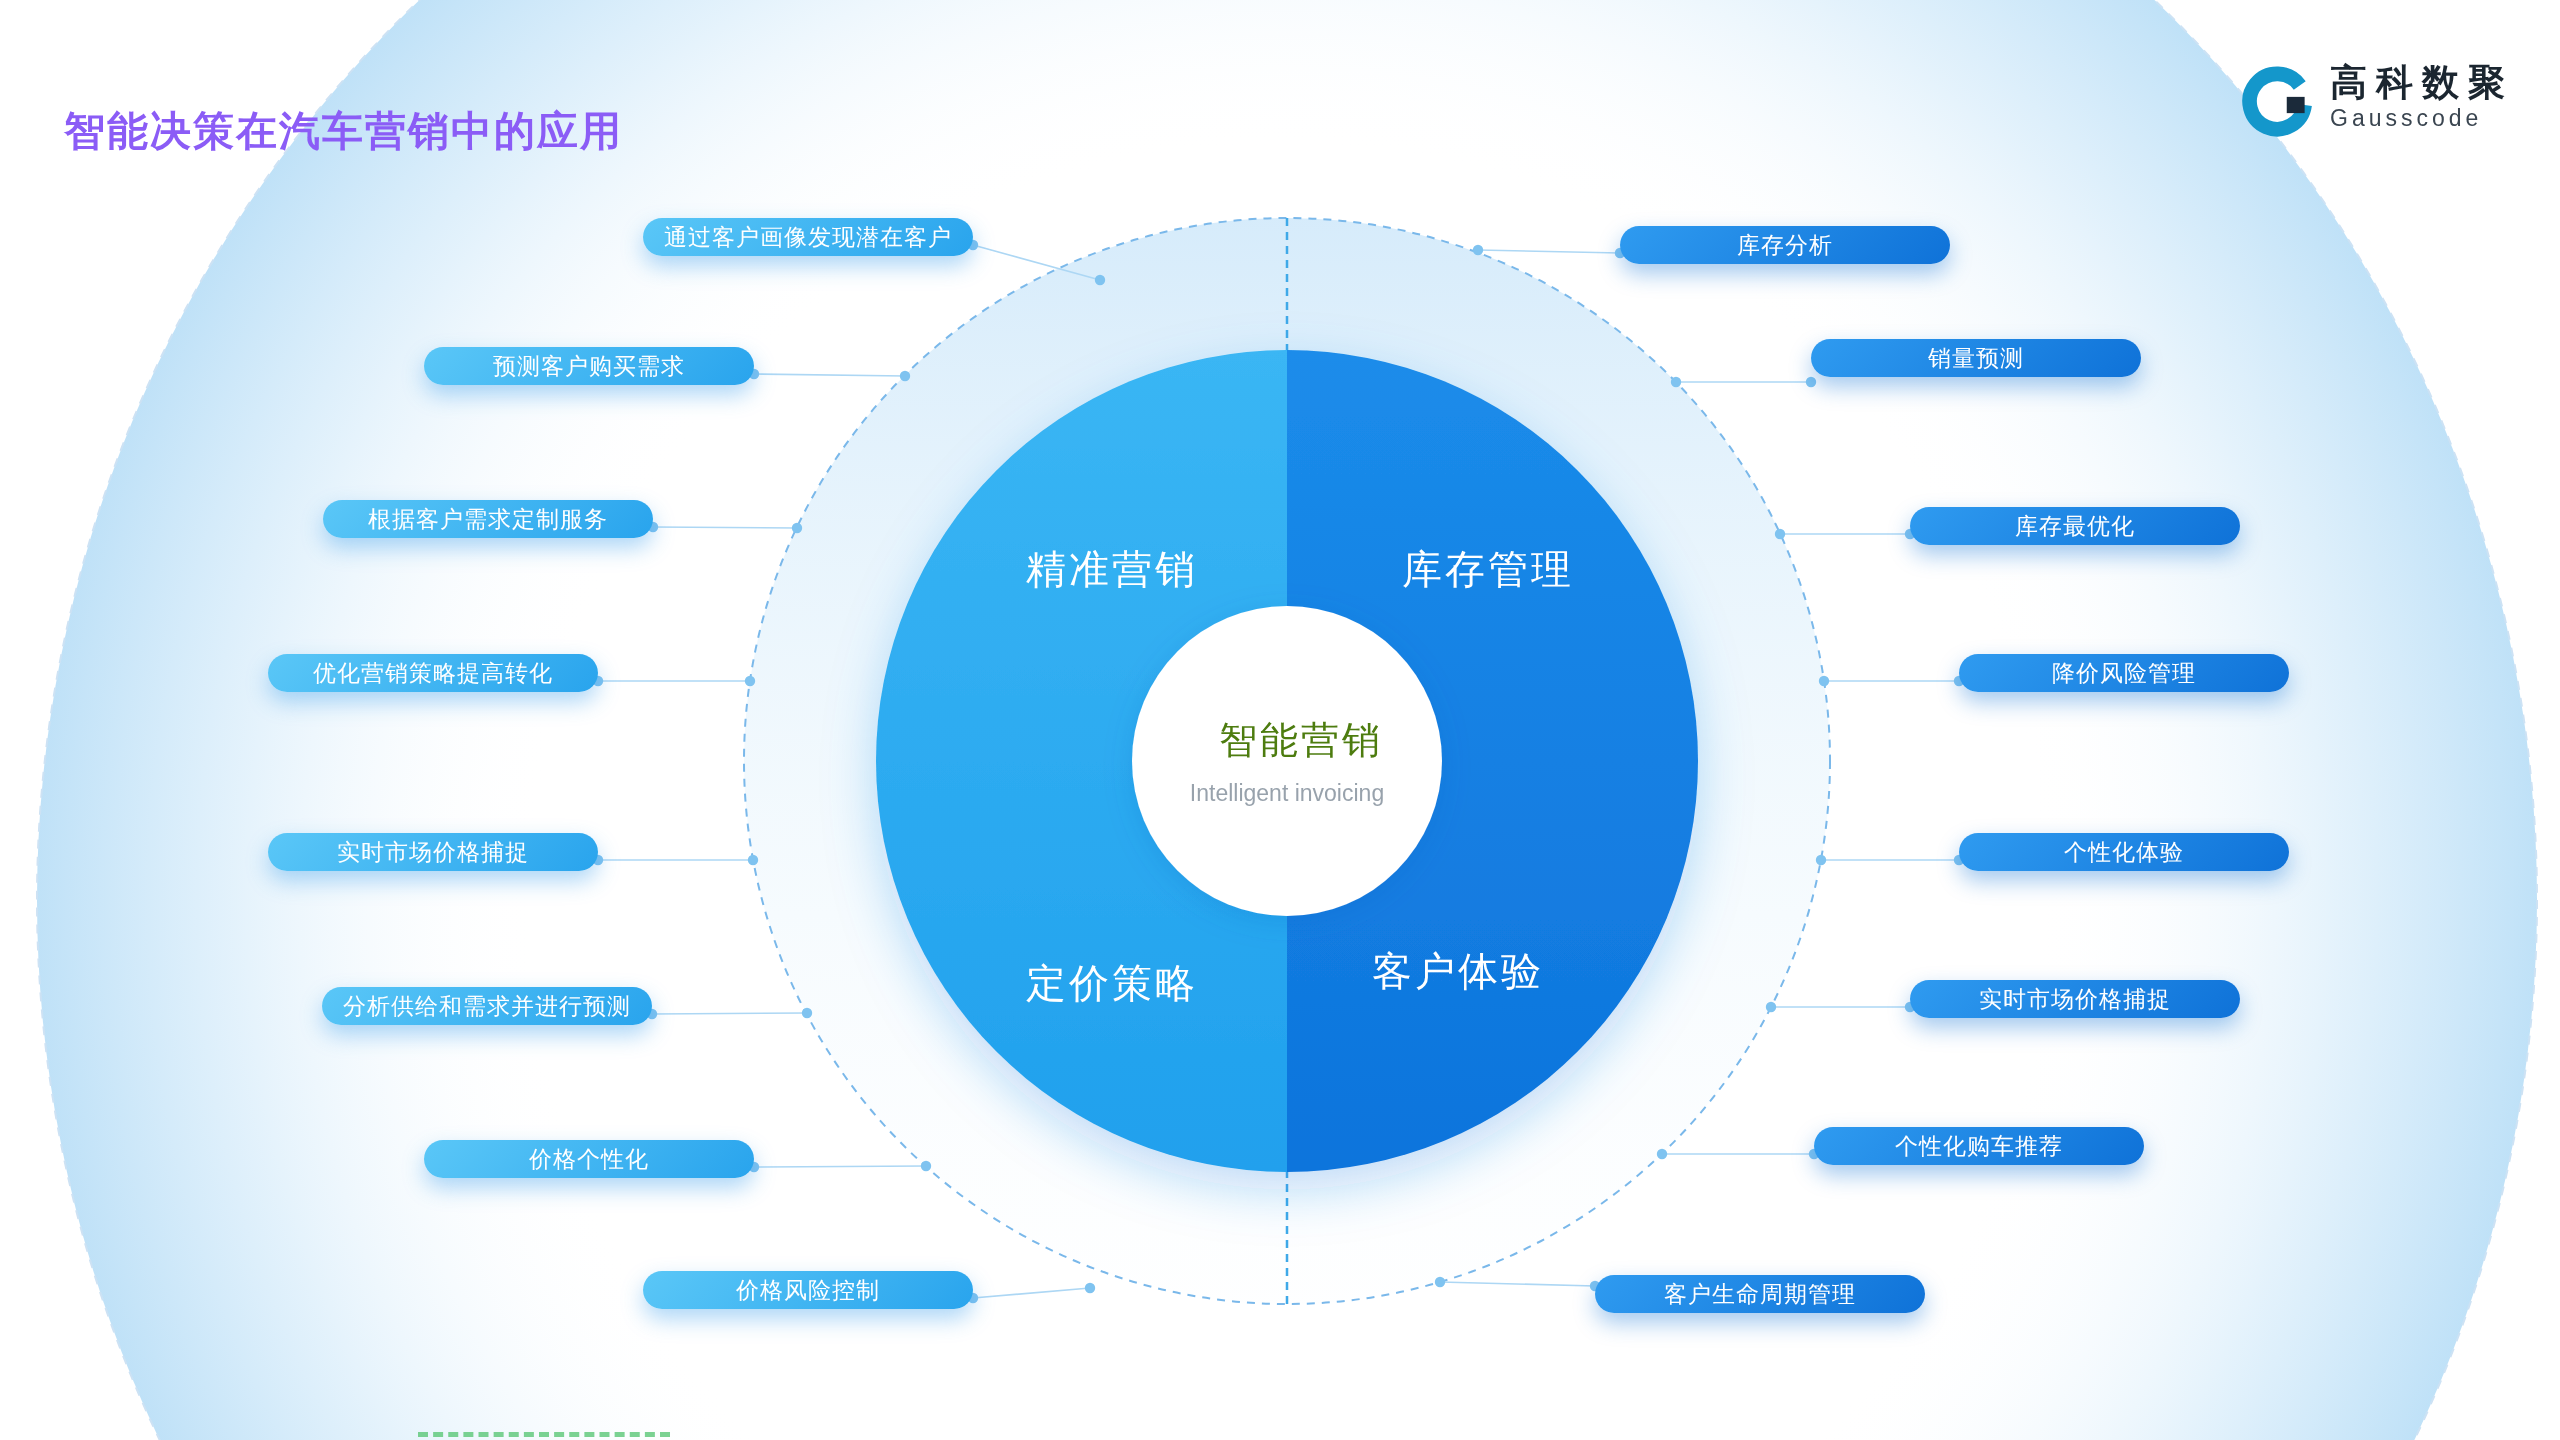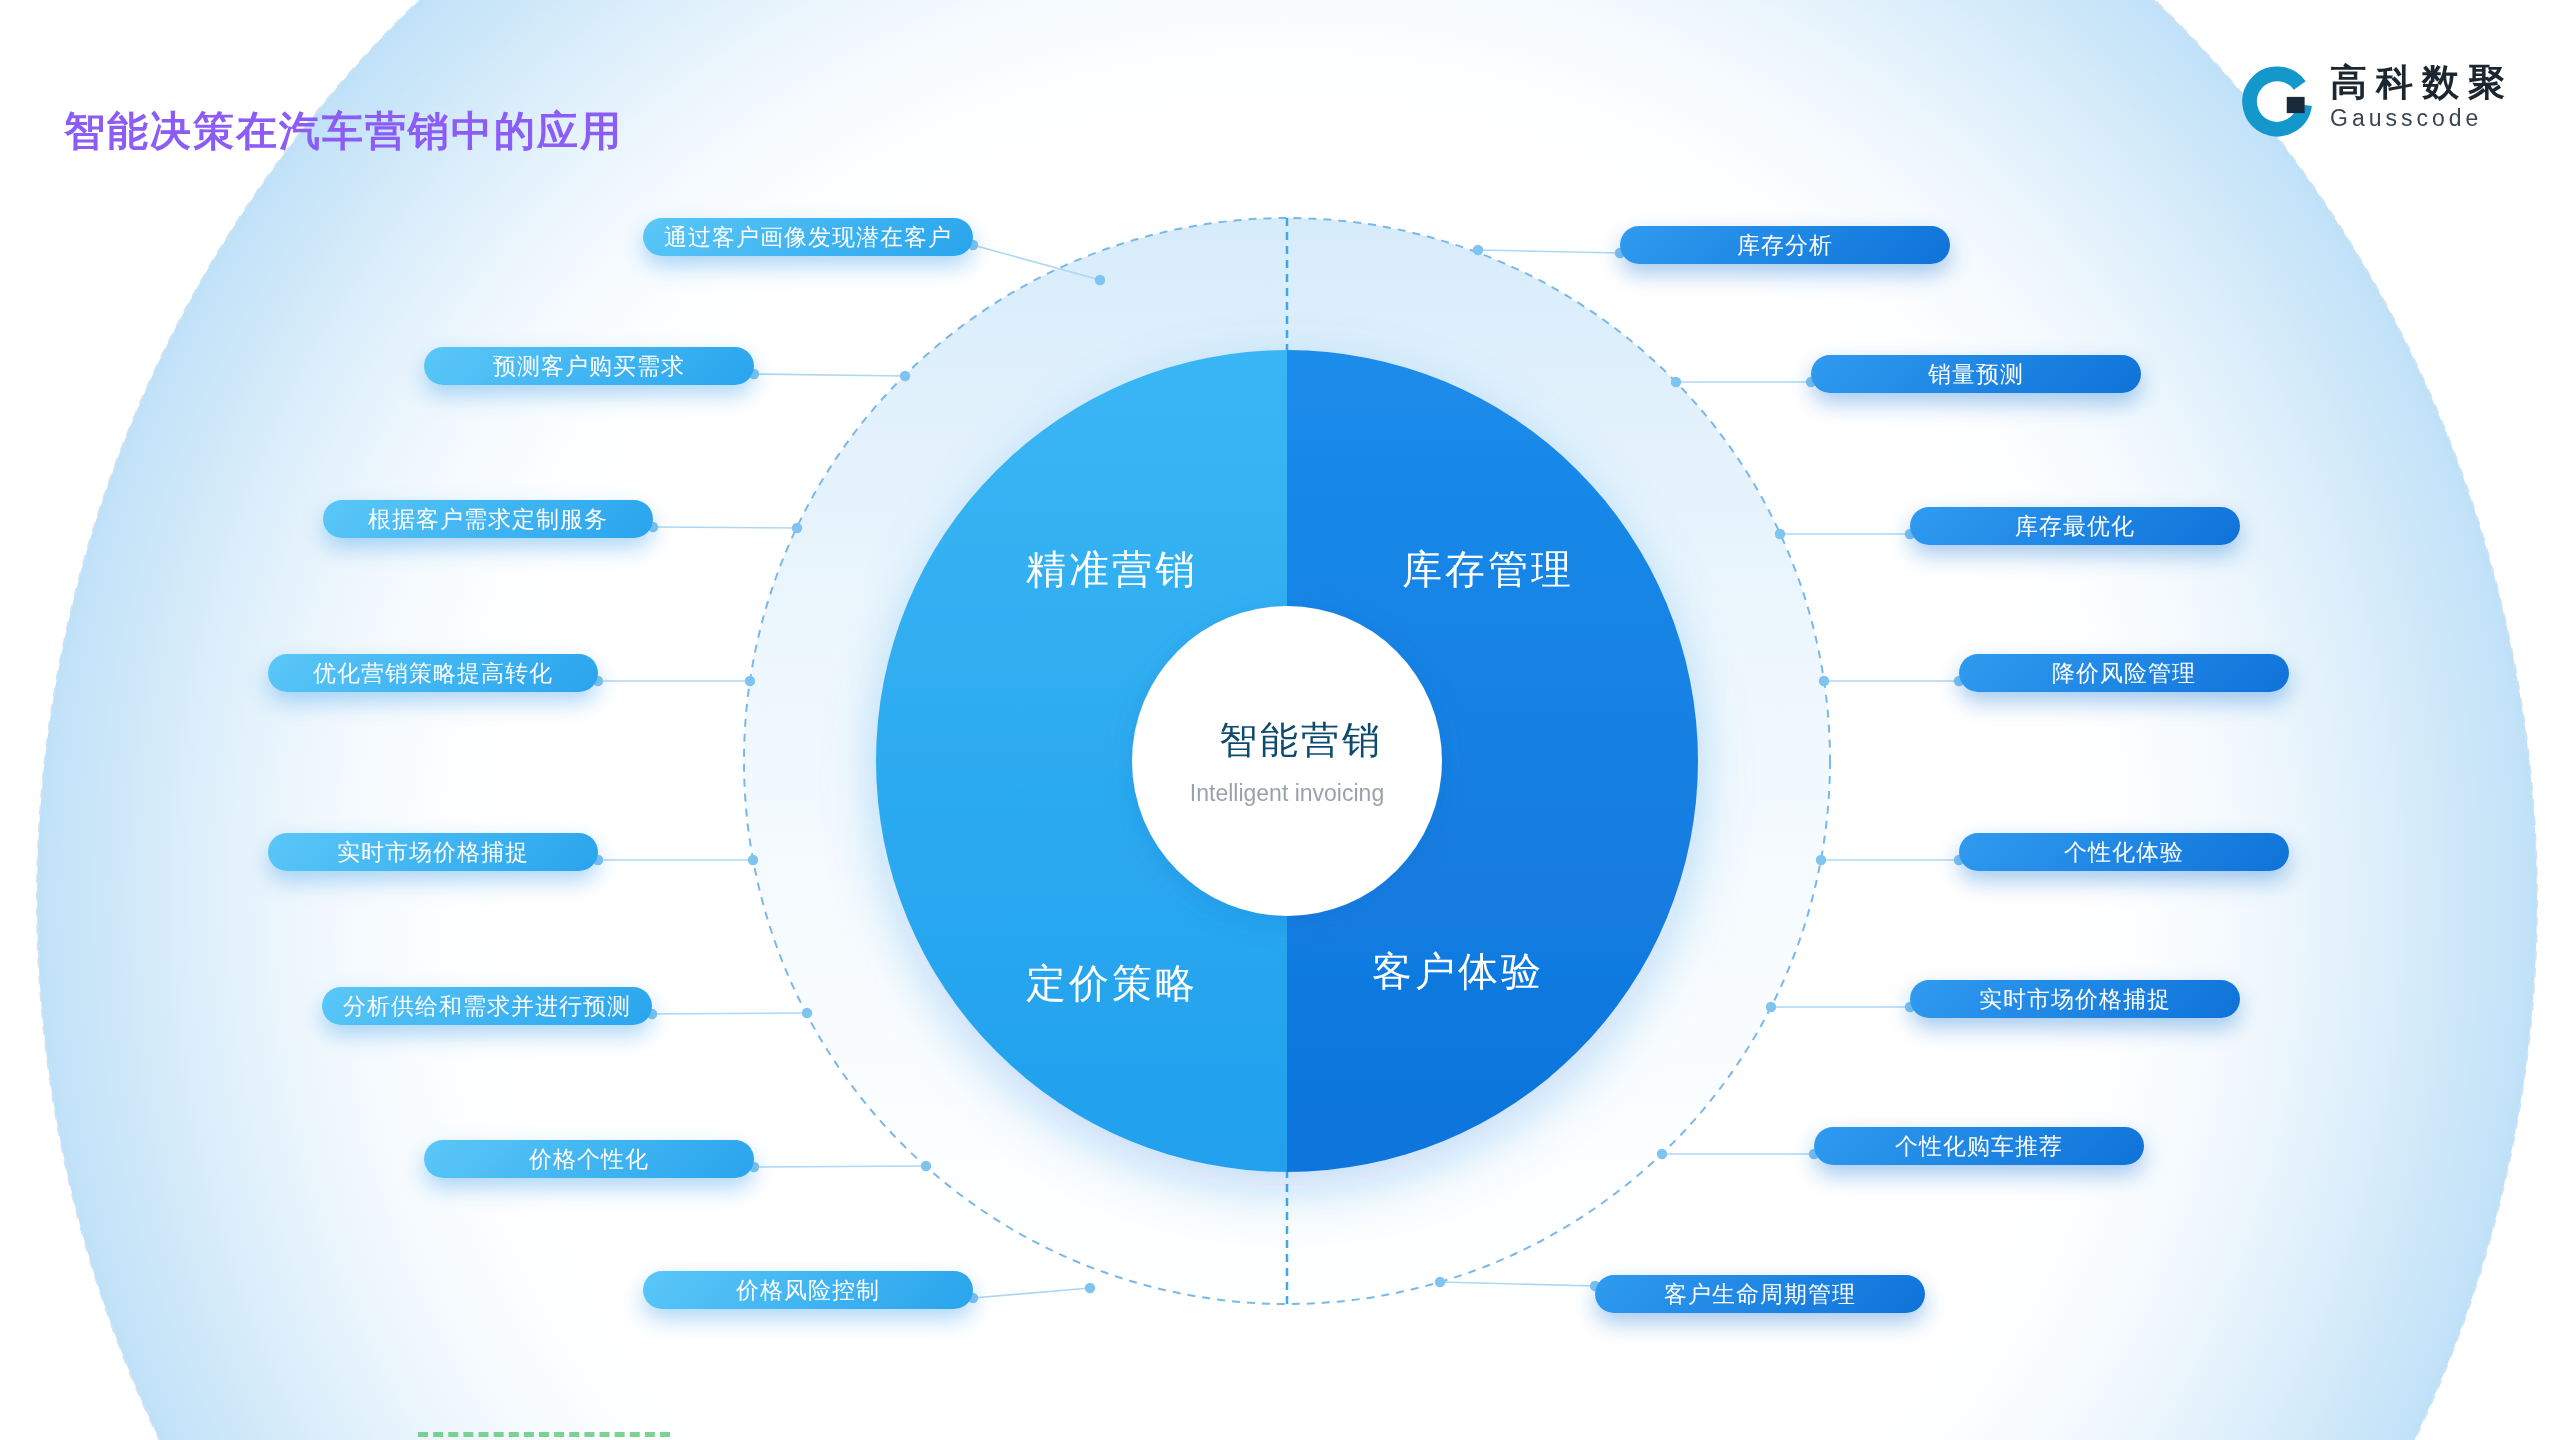--- a/index.html
+++ b/index.html
@@ -30,37 +30,37 @@
     box-shadow:0 10px 22px rgba(42,150,235,0.38);
   }
   .pill-right{
     background:linear-gradient(135deg,#2f9bf0 0%,#0f72d8 100%);
     box-shadow:0 10px 22px rgba(18,115,214,0.38);
   }
   .lp1{left:643px;top:218px;} .lp2{left:424px;top:347px;}
   .lp3{left:323px;top:500px;} .lp4{left:268px;top:654px;}
   .lp5{left:268px;top:833px;} .lp6{left:322px;top:987px;}
   .lp7{left:424px;top:1140px;} .lp8{left:643px;top:1271px;}
-  .rp1{left:1620px;top:226px;} .rp2{left:1811px;top:355px;}
+  .rp1{left:1620px;top:226px;} .rp2{left:1811px;top:339px;}
   .rp3{left:1910px;top:507px;} .rp4{left:1959px;top:654px;}
   .rp5{left:1959px;top:833px;} .rp6{left:1910px;top:980px;}
   .rp7{left:1814px;top:1127px;} .rp8{left:1595px;top:1259px;margin-top:16px;}
   
   .quad-label{
     position:absolute;width:300px;text-align:center;
     color:#ffffff;font-size:40px;letter-spacing:3px;font-weight:500;
   }
   .q-tl{left:962px;top:542px;} .q-tr{left:1338px;top:542px;}
   .q-bl{left:962px;top:956px;} .q-br{left:1308px;top:944px;}
   
   .hub{
     position:absolute;left:1132px;top:606px;width:310px;height:310px;
     display:flex;flex-direction:column;align-items:center;justify-content:center;
   }
-  .hub-title{font-size:38px;color:#0c4a6e;letter-spacing:3px;font-weight:500;margin-left:28px;}
+  .hub-title{font-size:38px;color:#4d7c0f;letter-spacing:3px;font-weight:500;margin-left:28px;}
   .hub-sub{font-size:23px;color:#98a2ac;margin-top:14px;}
   
   .green-tick{
     position:absolute;left:418px;top:1432px;width:252px;height:0;
     border-top:5px dashed #5cc878;opacity:.8;
   }
 </style>
 </head>
 <body>
 

